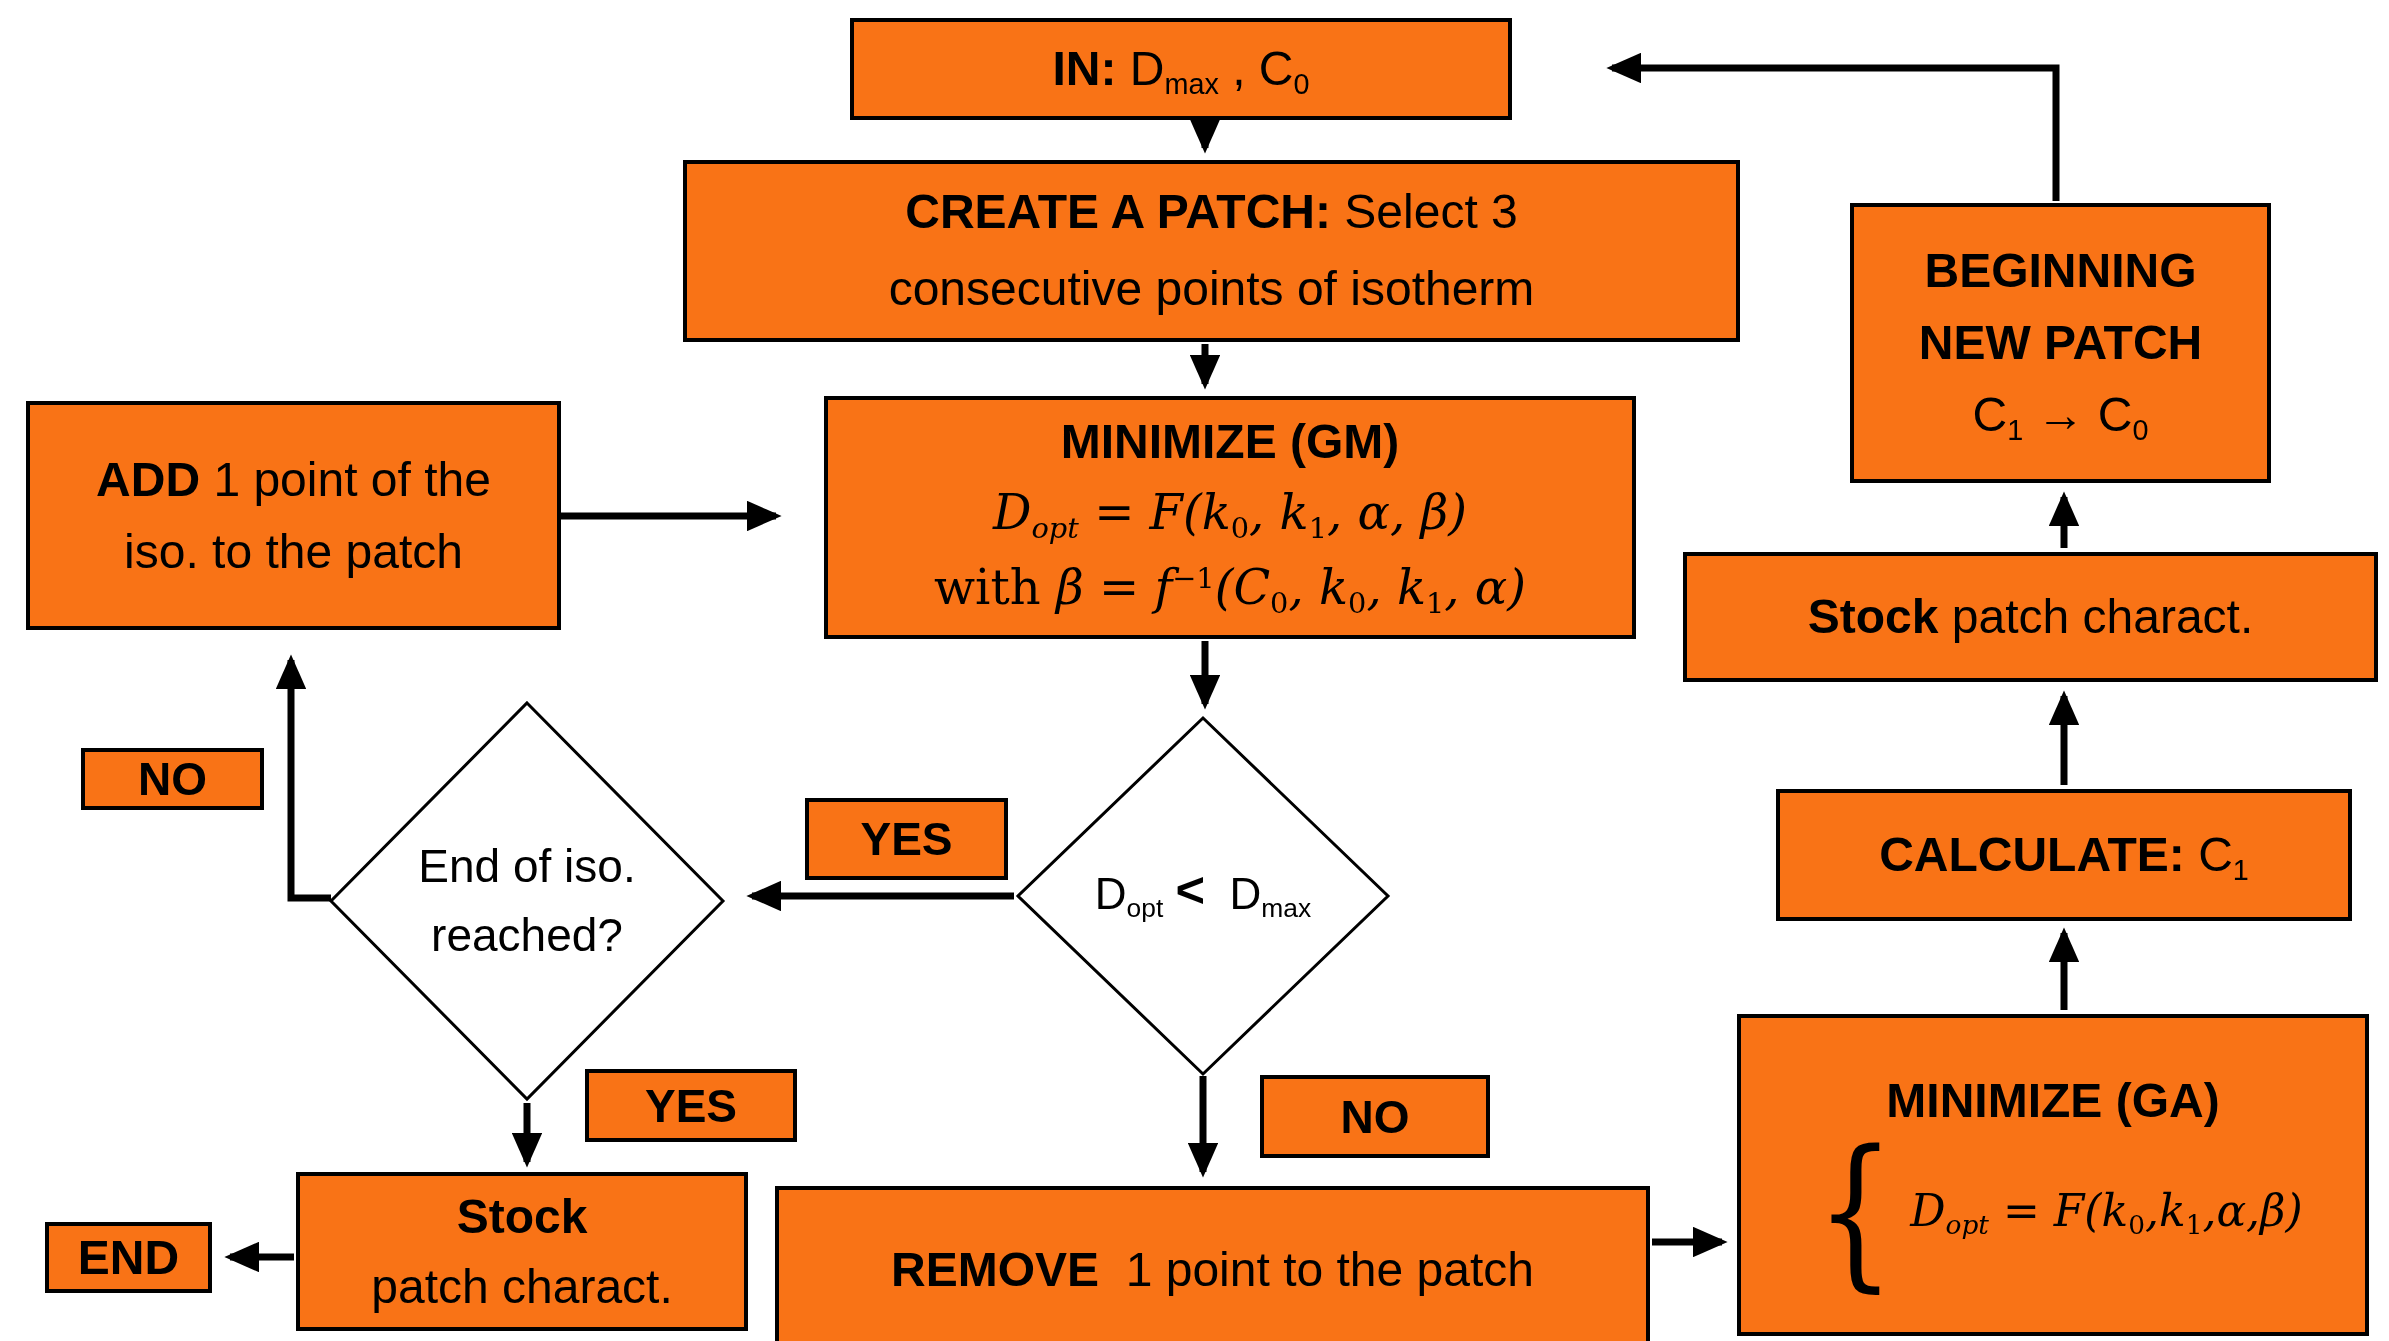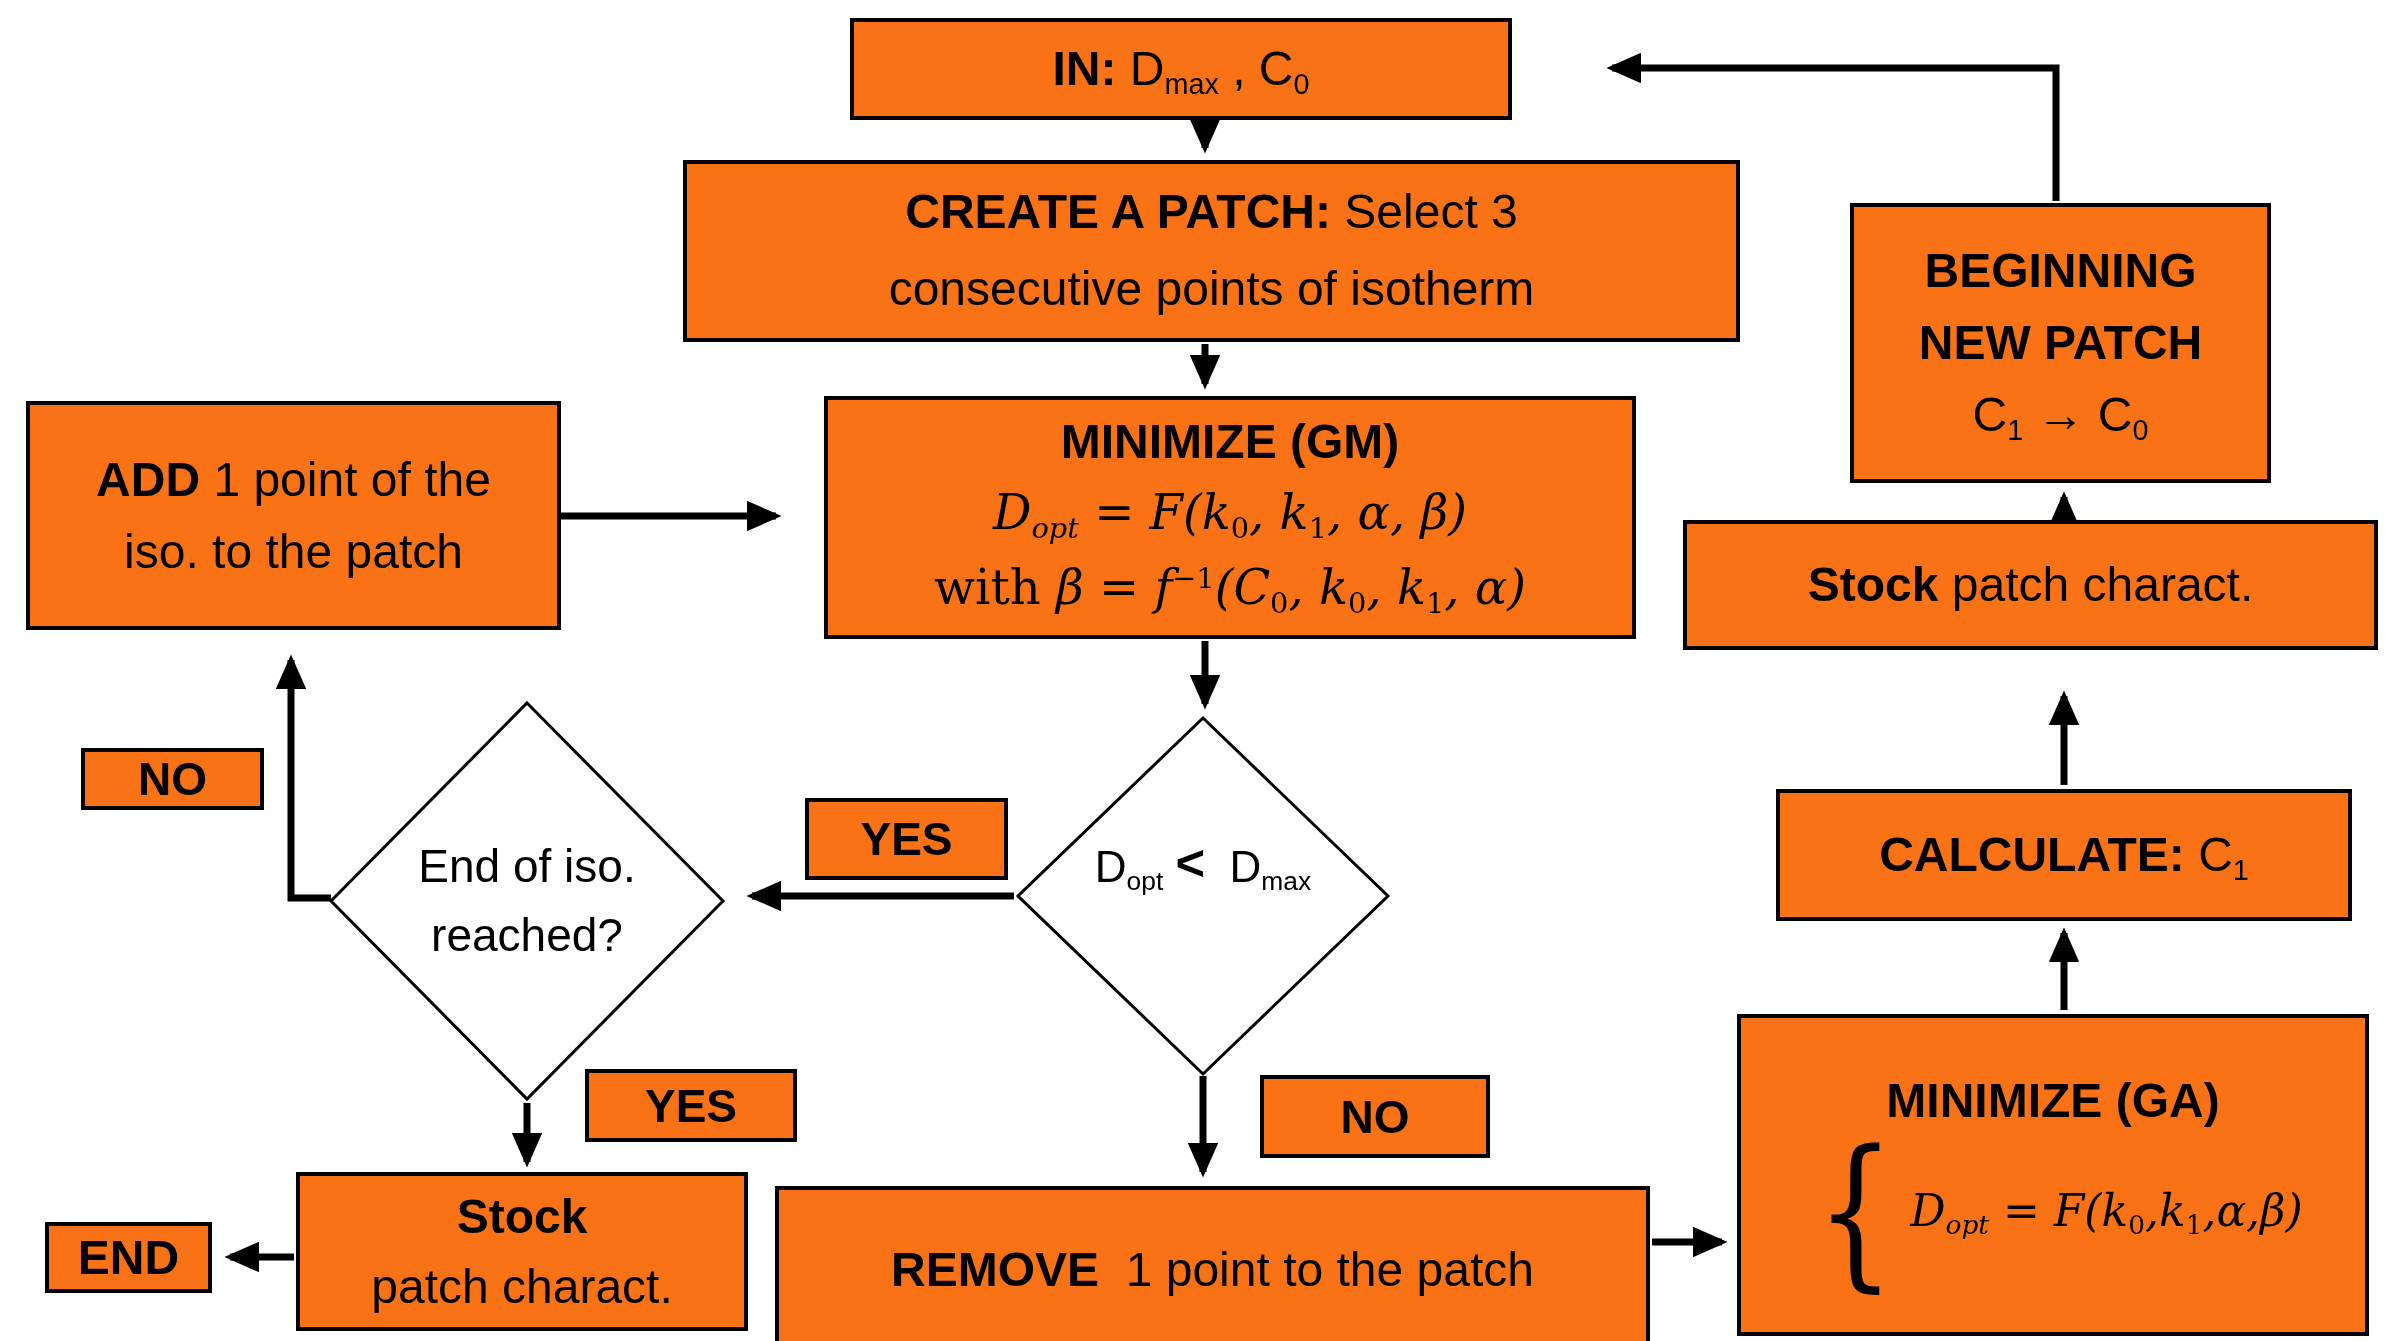--- a/index.html
+++ b/index.html
@@ -83,21 +83,21 @@
   <div class="box" style="left:26px;top:401px;width:535px;height:229px;">
     <div class="line"><span class="b">ADD</span><span> 1 point of the</span></div>
     <div class="line">iso. to the patch</div>
   </div>
 
   <div class="dtext" style="left:331px;top:703px;width:392px;height:396px;">
     <div class="line">End of iso.</div>
     <div class="line">reached?</div>
   </div>
 
-  <div class="dtext" style="left:1018px;top:687px;width:370px;height:356px;font-size:44px;">
+  <div class="dtext" style="left:1018px;top:714px;width:370px;height:356px;font-size:44px;">
     <div class="line"><span>D</span><span class="sub">opt</span><span> </span><span class="b lt">&lt;</span><span>  D</span><span class="sub">max</span></div>
   </div>
 
   <div class="box tag" style="left:81px;top:748px;width:183px;height:62px;">
     <div class="line">NO</div>
   </div>
 
   <div class="box tag" style="left:805px;top:798px;width:203px;height:82px;">
     <div class="line">YES</div>
   </div>
@@ -130,21 +130,21 @@
       <div class="ga-eqs">
         <div class="line math ga-math"><span class="i">D</span><span class="i sub">opt</span><span class="i"> = </span><span class="i">F</span><span class="i">(</span><span class="i">k</span><span class="sub">0</span><span class="i">,</span><span class="i">k</span><span class="sub">1</span><span class="i">,α,β)</span></div>
       </div>
     </div>
   </div>
 
   <div class="box" style="left:1776px;top:789px;width:576px;height:132px;">
     <div class="line"><span class="b">CALCULATE:</span><span> C</span><span class="sub">1</span></div>
   </div>
 
-  <div class="box" style="left:1683px;top:520px;width:695px;height:130px;">
+  <div class="box" style="left:1683px;top:552px;width:695px;height:130px;">
     <div class="line"><span class="b">Stock</span><span> patch charact.</span></div>
   </div>
 
   <div class="box" style="left:1850px;top:203px;width:421px;height:280px;line-height:1.5;">
     <div class="line b">BEGINNING</div>
     <div class="line b">NEW PATCH</div>
     <div class="line"><span>C</span><span class="sub">1</span><span> → </span><span>C</span><span class="sub">0</span></div>
   </div>
 
 </div>

